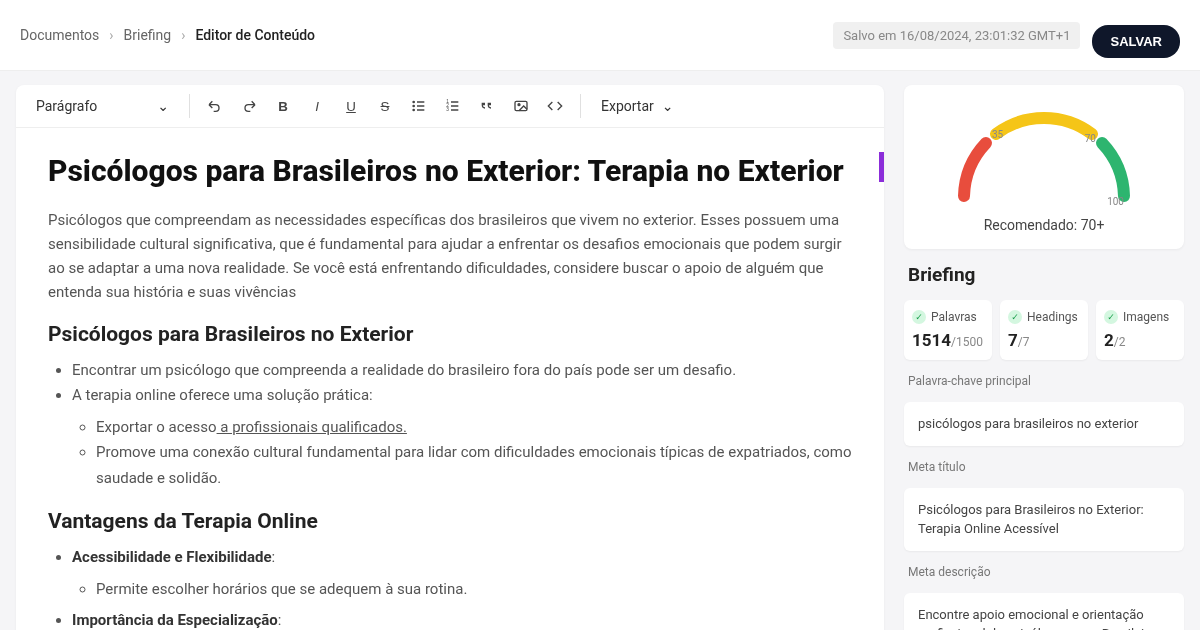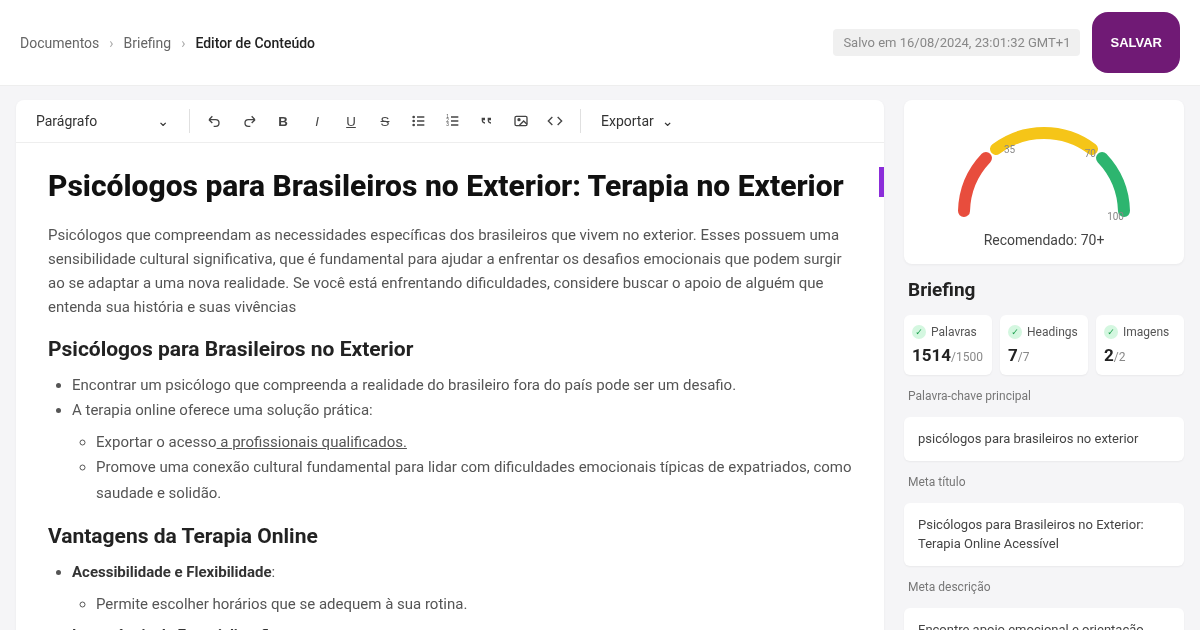--- a/index.html
+++ b/index.html
@@ -3,21 +3,21 @@
 <meta charset="utf-8">
 <style>
 * { margin: 0; padding: 0; box-sizing: border-box; }
 body { font-family: -apple-system, BlinkMacSystemFont, "Segoe UI", Roboto, sans-serif; background: #f5f5f7; color: #333; width: 1200px; height: 630px; overflow: hidden; }
 .topbar { display: flex; justify-content: space-between; align-items: center; padding: 12px 20px; background: #fff; border-bottom: 1px solid #eee; }
 .breadcrumb { display: flex; align-items: center; gap: 10px; font-size: 14px; color: #666; }
 .breadcrumb .sep { color: #aaa; }
 .breadcrumb .current { color: #222; font-weight: 500; }
 .topbar-right { display: flex; align-items: center; gap: 12px; }
 .saved-label { font-size: 13px; color: #888; background: #f0f0f0; padding: 6px 10px; border-radius: 4px; }
-.save-btn { background: #701a75; color: #fff; border: none; padding: 23px 18px; border-radius: 16px; font-size: 13px; font-weight: 600; cursor: pointer; }
+.save-btn { background: #0f172a; color: #fff; border: none; padding: 9px 18px; border-radius: 16px; font-size: 13px; font-weight: 600; cursor: pointer; margin-top: 13px; }
 .main { display: flex; gap: 20px; padding: 14px 16px; }
 .editor-panel { flex: 1; background: #fff; border-radius: 8px; box-shadow: 0 1px 3px rgba(0,0,0,0.05); overflow: hidden; display: flex; flex-direction: column; }
 .toolbar { display: flex; align-items: center; border-bottom: 1px solid #eee; padding: 6px 10px; gap: 4px; }
 .toolbar .divider { width: 1px; height: 24px; background: #e0e0e0; margin: 0 6px; }
 .format-select { display: flex; align-items: center; gap: 60px; padding: 6px 10px; font-size: 14px; cursor: pointer; }
 .tb-btn { background: none; border: none; width: 30px; height: 30px; display: flex; align-items: center; justify-content: center; cursor: pointer; color: #444; border-radius: 4px; }
 .export-select { display: flex; align-items: center; gap: 8px; padding: 6px 10px; font-size: 14px; cursor: pointer; }
 .content { padding: 24px 32px; overflow-y: auto; flex: 1; position: relative; }
 .purple-marker { position: absolute; right: 0; top: 24px; width: 5px; height: 30px; background: #8b2dd9; }
 .content h1 { font-size: 30px; font-weight: 800; color: #111; margin-bottom: 18px; line-height: 1.25; }
@@ -25,21 +25,21 @@
 .content h2 { font-size: 21px; font-weight: 700; color: #222; margin: 18px 0 12px; }
 .content ul { list-style: disc; padding-left: 24px; margin-bottom: 14px; }
 .content ul ul { list-style: circle; margin-top: 6px; margin-bottom: 6px; }
 .content li { font-size: 15px; color: #555; line-height: 1.7; }
 .content li strong { color: #333; }
 .content a { color: #555; text-decoration: underline; }
 .side-panel { width: 280px; display: flex; flex-direction: column; gap: 14px; }
 .gauge-card { background: #fff; border-radius: 8px; padding: 16px; text-align: center; box-shadow: 0 1px 3px rgba(0,0,0,0.05); }
 .gauge { position: relative; width: 200px; height: 110px; margin: 0 auto 6px; }
 .gauge .score { position: absolute; top: 62px; left: 0; right: 0; font-size: 28px; font-weight: 700; color: #222; }
-.gauge .tick { position: absolute; font-size: 10px; color: #888; padding-left: 12px; }
+.gauge .tick { position: absolute; font-size: 10px; color: #888; }
 .recommended { font-size: 14px; color: #444; }
 .briefing-title { font-size: 19px; font-weight: 700; color: #222; padding: 0 4px; }
 .stats-row { display: flex; gap: 8px; }
 .stat-card { flex: 1; background: #fff; border-radius: 6px; padding: 10px 8px; text-align: left; box-shadow: 0 1px 2px rgba(0,0,0,0.05); }
 .stat-header { display: flex; align-items: center; gap: 5px; font-size: 12px; color: #555; margin-bottom: 6px; }
 .check-ico { width: 14px; height: 14px; border-radius: 50%; background: #d4f7e0; display: inline-flex; align-items: center; justify-content: center; font-size: 9px; color: #1a9e4b; }
 .stat-val { font-size: 17px; font-weight: 700; color: #222; }
 .stat-val .sub { font-size: 12px; font-weight: 400; color: #888; }
 .meta-label { font-size: 12px; color: #777; padding: 0 4px; }
 .meta-box { background: #fff; border-radius: 6px; padding: 12px 14px; font-size: 13px; color: #444; line-height: 1.5; box-shadow: 0 1px 2px rgba(0,0,0,0.05); }

